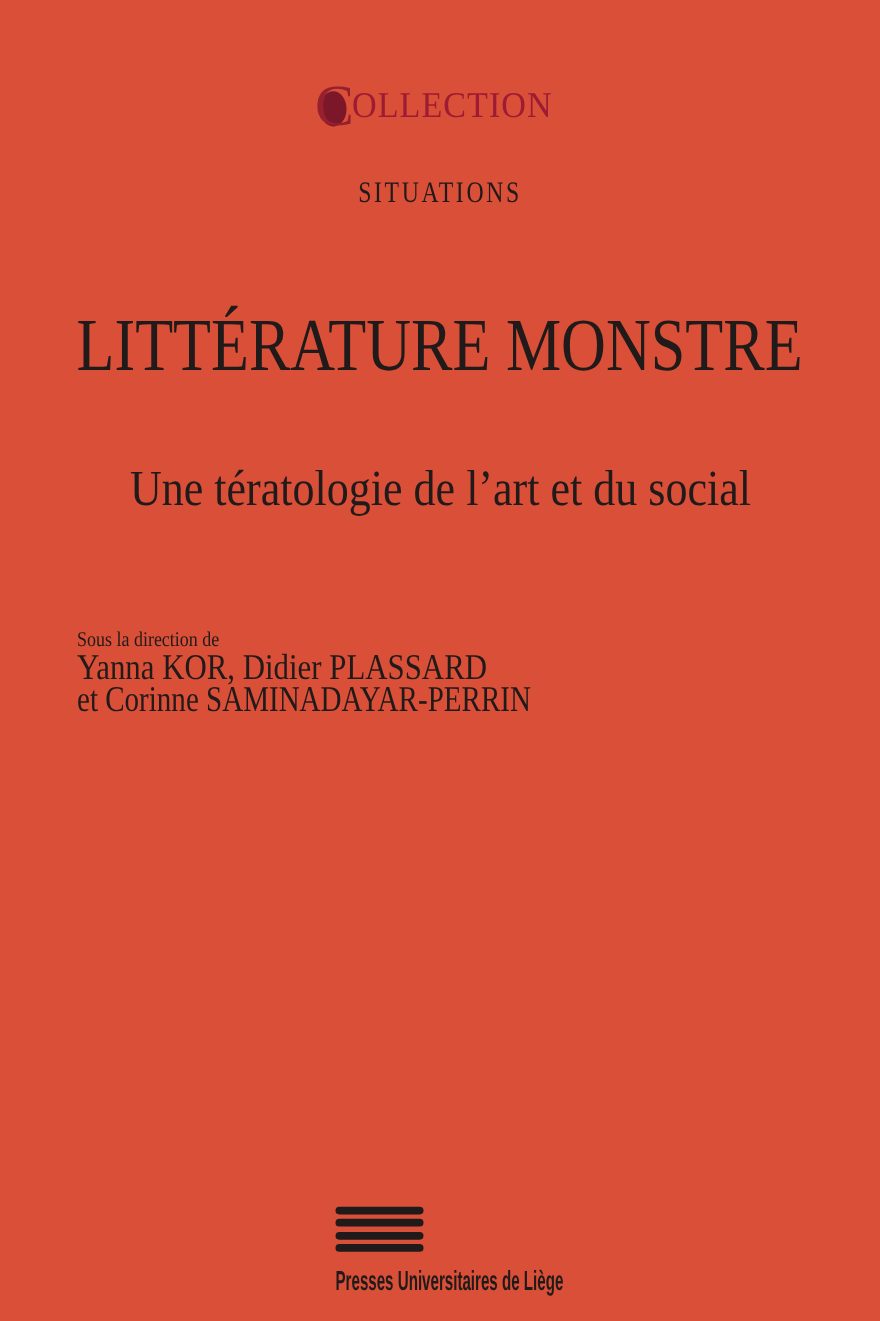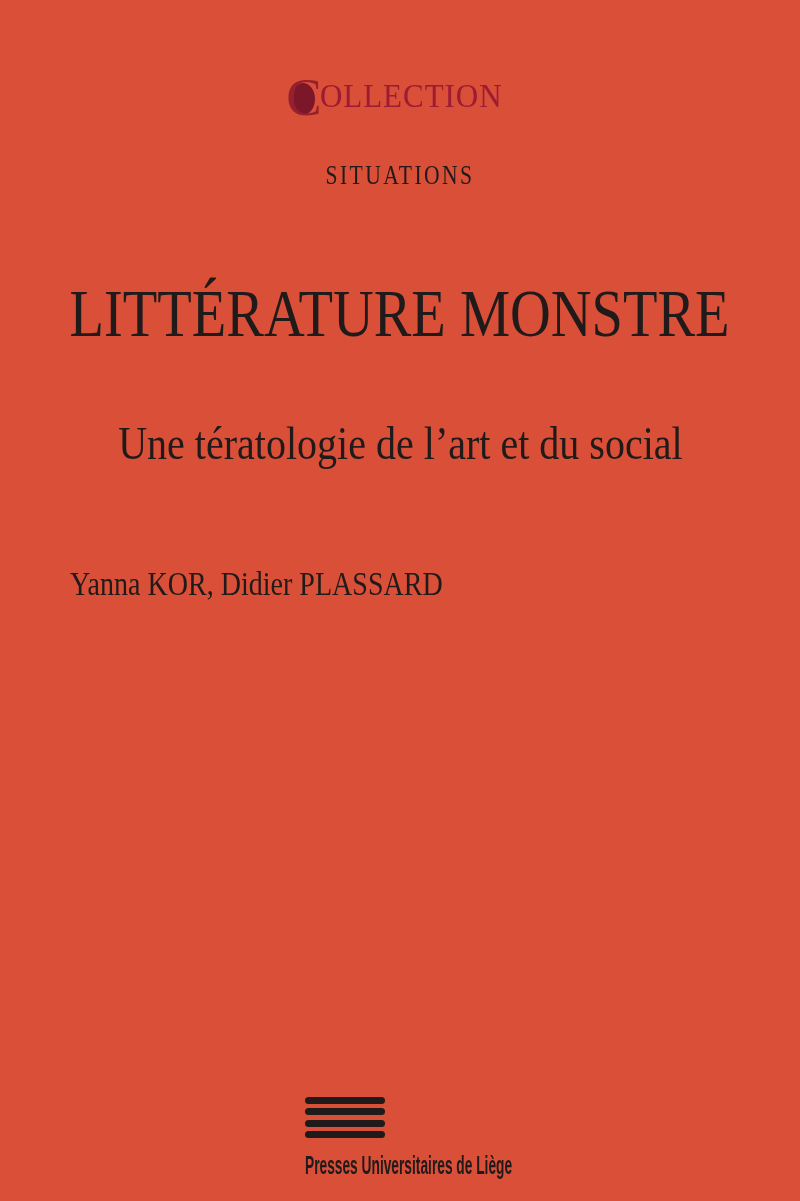--- a/index.html
+++ b/index.html
@@ -120,21 +120,23 @@
 
   <div class="center-line title-row">
     <h1 class="title" style="margin:0;font-weight:normal;">LITTÉRATURE MONSTRE</h1>
   </div>
 
   <div class="center-line subtitle-row">
     <h2 class="subtitle" style="margin:0;font-weight:normal;">Une tératologie de l’art et du social</h2>
   </div>
 
   <div class="editors">
+    <span class="editors-intro"><span>Sous la direction de</span></span>
     <span class="editors-name"><span>Yanna KOR, Didier PLASSARD</span></span>
+    <span class="editors-name second"><span>et Corinne SAMINADAYAR-PERRIN</span></span>
   </div>
 
   <div class="publisher">
     <span class="pub-bars">
       <span class="pub-bar"></span>
       <span class="pub-bar"></span>
       <span class="pub-bar"></span>
       <span class="pub-bar"></span>
     </span>
     <span class="pub-name"><span>Presses Universitaires de Liège</span></span>

